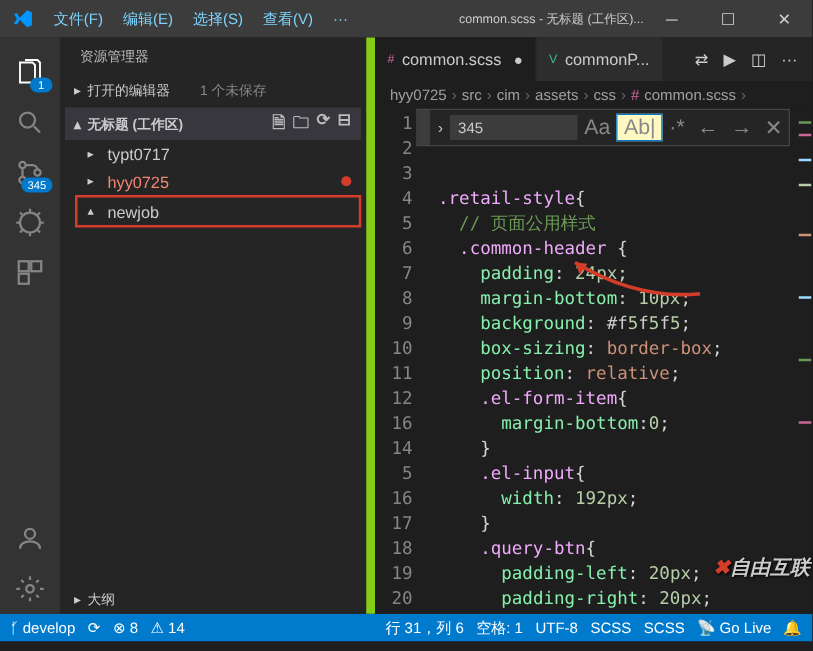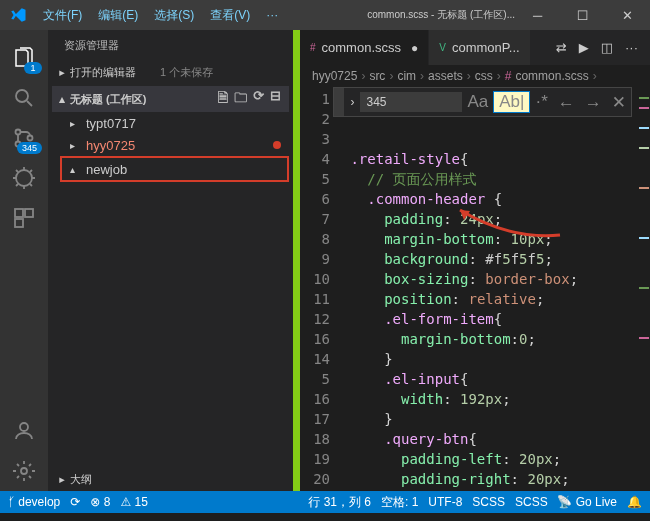--- a/index.html
+++ b/index.html
@@ -258,28 +258,29 @@
         <div class="mm" style="top:150px;background:#9cdcfe"></div>
         <div class="mm" style="top:200px;background:#6a9955"></div>
         <div class="mm" style="top:250px;background:#cc6699"></div>
       </div>
     </div>
 
     <svg class="arrow-annotation" width="120" height="40">
       <path d="M110 30 Q 60 35 10 5" stroke="#d43d2a" stroke-width="3" fill="none"></path>
       <path d="M10 5 L20 6 L14 15 Z" fill="#d43d2a"></path>
     </svg>
+    <div class="watermark"><span style="color:#d43d2a">✖</span><span>自由互联</span></div>
   </div>
 </div>
 
 <div class="statusbar">
   <span class="statbtn">ᚶ <span>develop</span></span>
   <span class="statbtn">⟳</span>
   <span class="statbtn">⊗ 8</span>
-  <span class="statbtn">⚠ 15</span>
+  <span class="statbtn">⚠ 14</span>
   <span class="sp"></span>
   <span class="statbtn">行 31，列 6</span>
   <span class="statbtn">空格: 1</span>
   <span class="statbtn">UTF-8</span>
   <span class="statbtn">SCSS</span>
   <span class="statbtn">SCSS</span>
   <span class="statbtn">📡 <span>Go Live</span></span>
   <span class="statbtn">🔔</span>
 </div>
 

